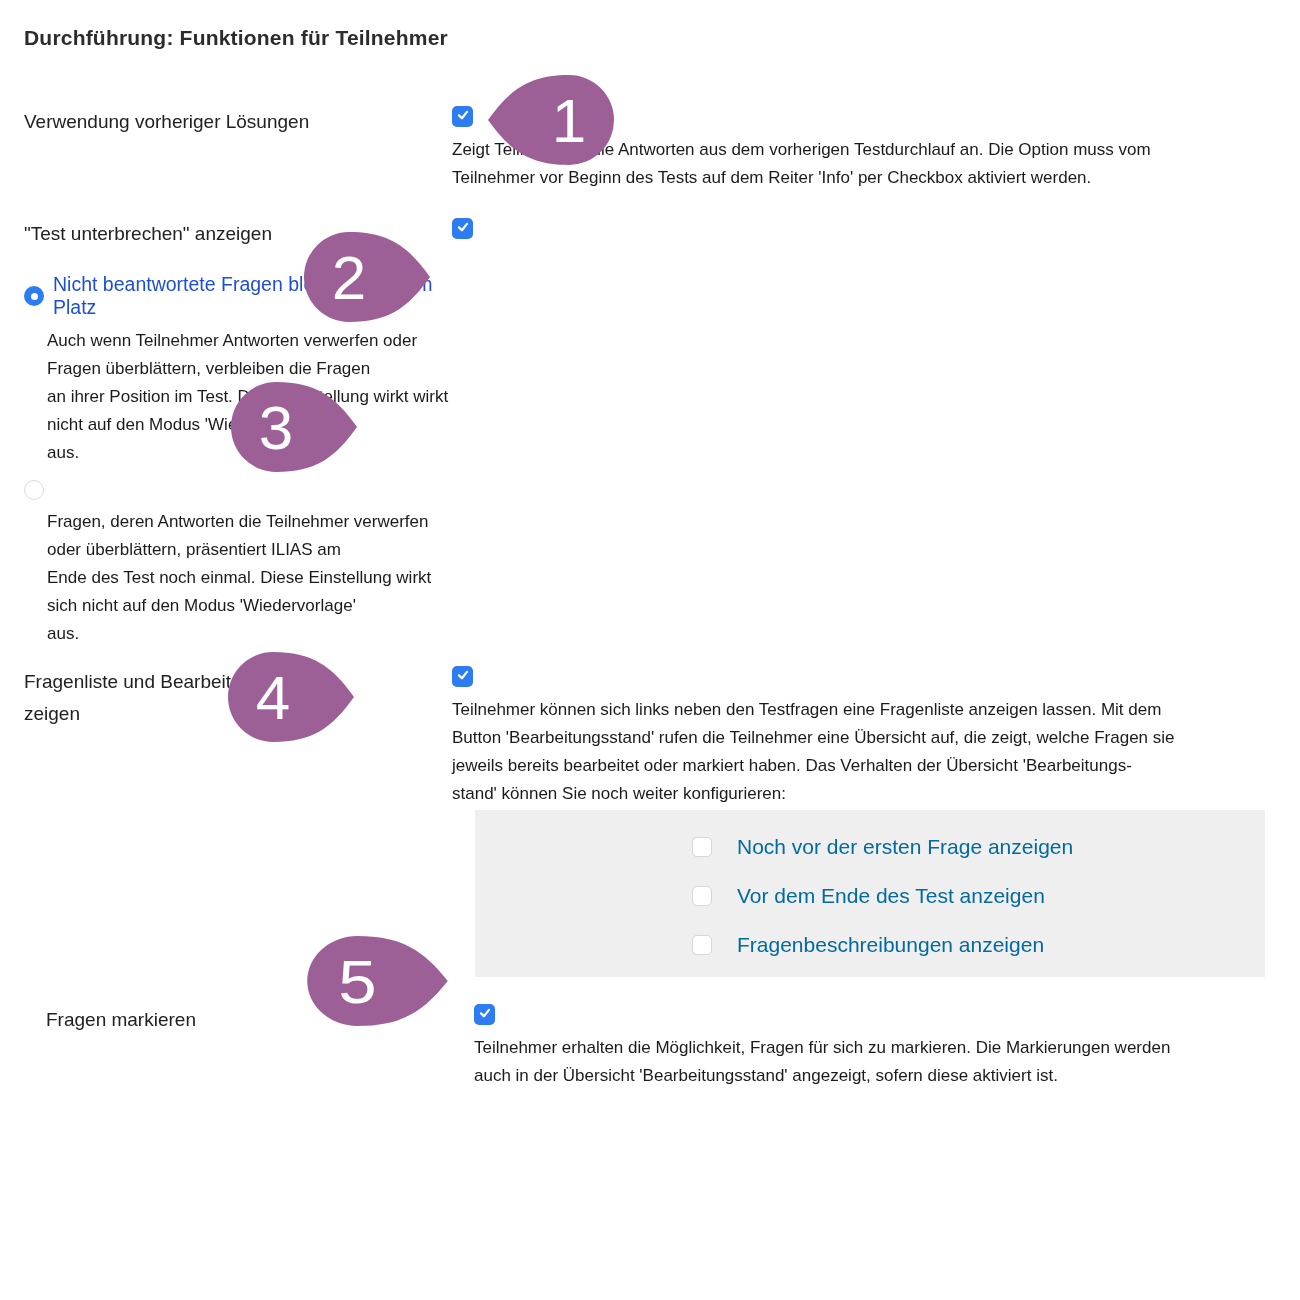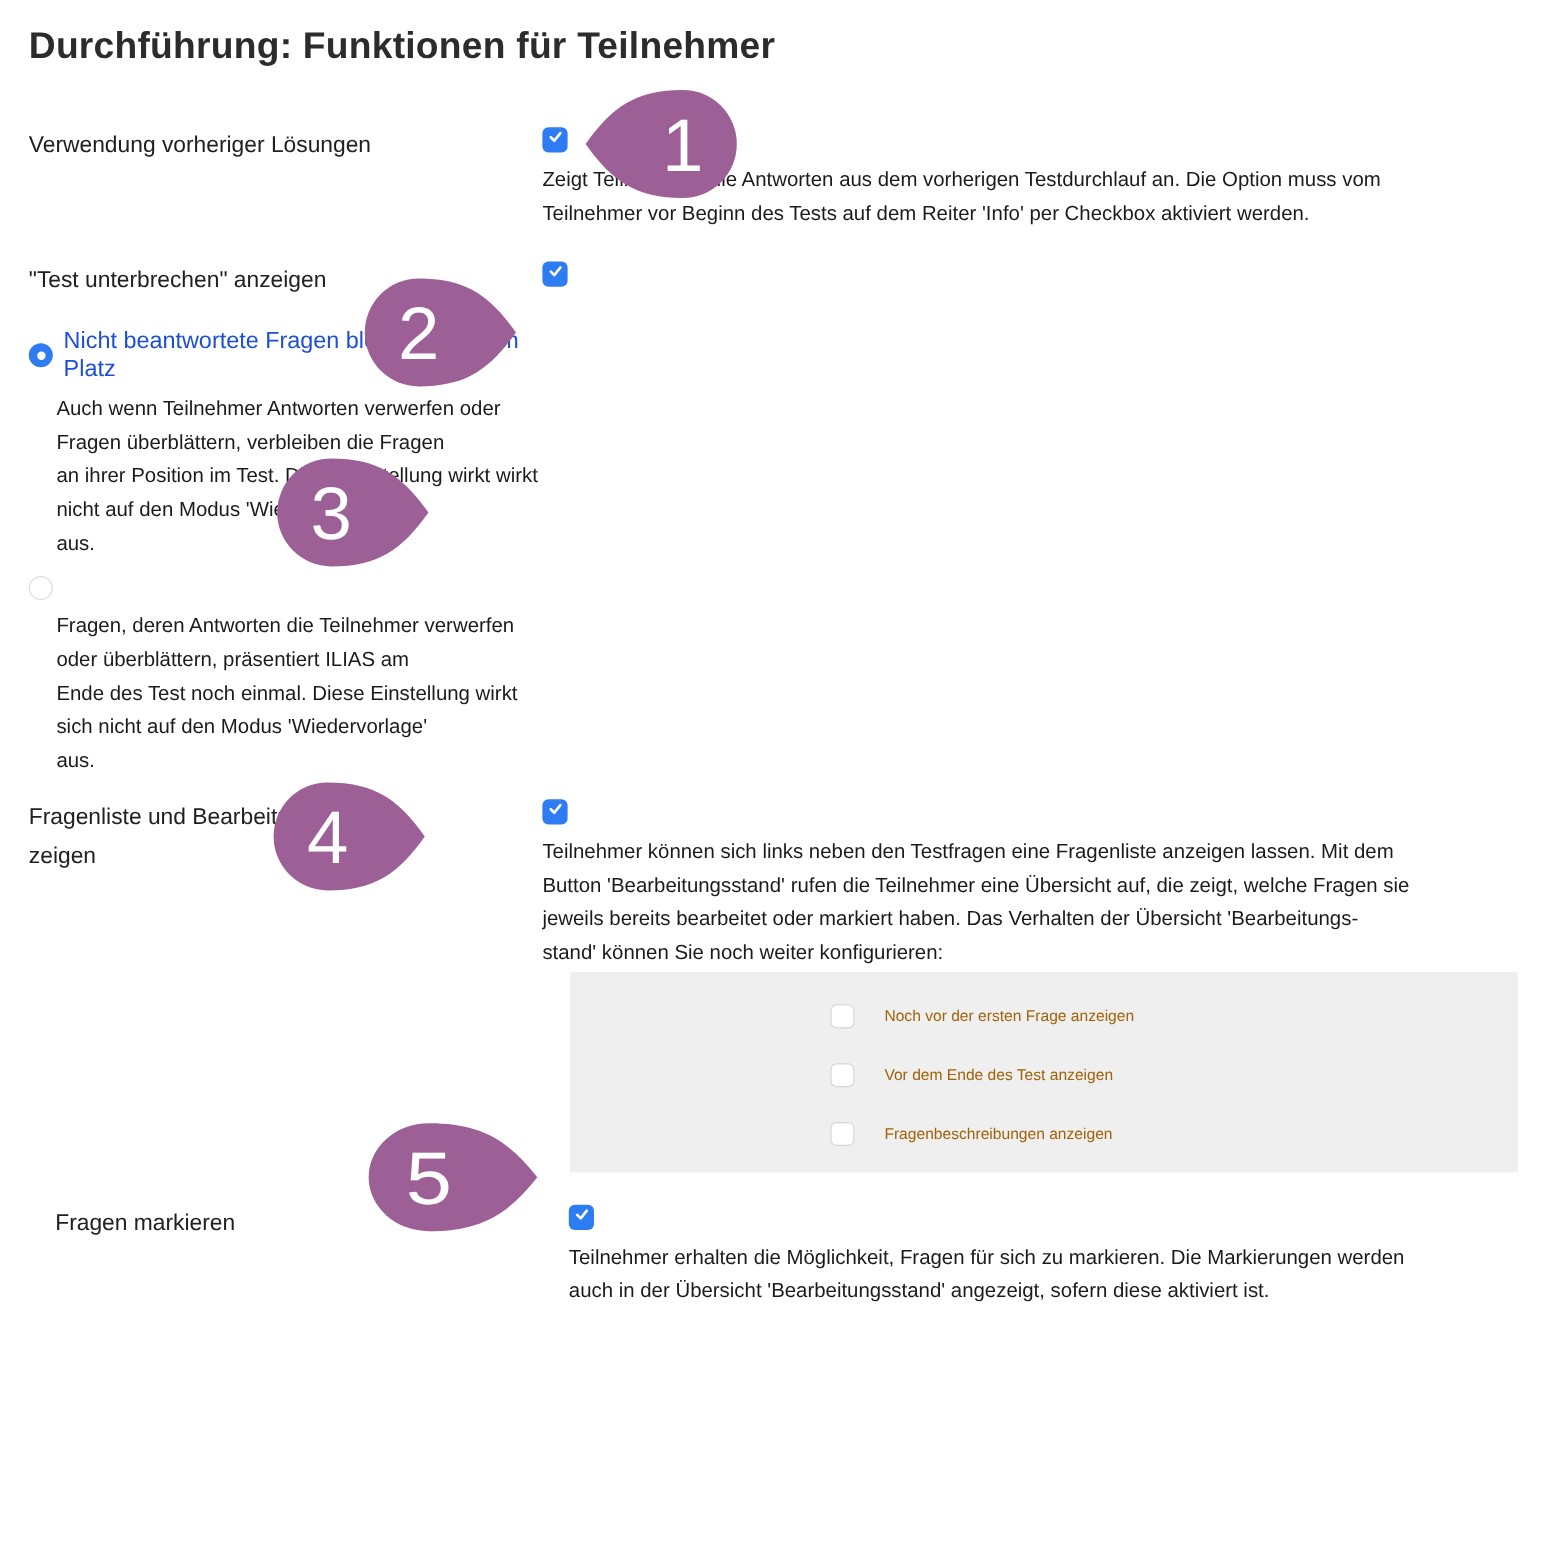--- a/index.html
+++ b/index.html
@@ -7,21 +7,21 @@
   .page {
     position:relative;
     width:1300px; height:1300px;
     background:#ffffff;
     font-family:"Liberation Sans","DejaVu Sans",sans-serif;
     color:#1e1e1e;
     overflow:hidden;
   }
   .content { padding:22px 35px 0 24px; }
   .page-title {
-    font-size:31px; line-height:32px; font-weight:700;
+    font-size:21px; line-height:32px; font-weight:700;
     color:#2c2c2c; letter-spacing:0.2px;
   }
   .row { display:grid; grid-template-columns:428px 1fr; align-items:start; }
   .row-1 { margin-top:52px; }
   .row-2 { margin-top:26px; }
   .row-3 { margin-top:23px; }
   .row-4 { margin-top:18px; }
   .row-5 { margin-top:27px;margin-left:22px; }
   .field-label {
     font-size:19px; line-height:32px; color:#212121;
@@ -49,21 +49,21 @@
   .radio.unselected { background:#fff; border:1.5px solid #dcdcdc; }
   .option-head { display:flex; align-items:center; gap:9px; }
   .option-label { font-size:19.5px; color:#1d4ed8; }
   .option-desc { margin-left:23px; margin-top:8px; }
   .radio-option + .radio-option { margin-top:13px; }
   .subpanel {
     width:790px; margin-left:23px; margin-top:2px;
     background:#efefef; padding:12px 0 8px;
   }
   .sub-option { display:flex; align-items:center; gap:25px; padding-left:217px; height:49px; }
-  .sub-label { font-size:13px; color:#a16207; }
+  .sub-label { font-size:21px; color:#0369a1; }
   .callout { position:absolute; pointer-events:none; }
   .callout svg text {
     font-family:"Liberation Sans","DejaVu Sans",sans-serif;
     font-size:62px; fill:#ffffff; font-weight:400;
   }
 </style>
 </head>
 <body>
 
 <div class="page">

